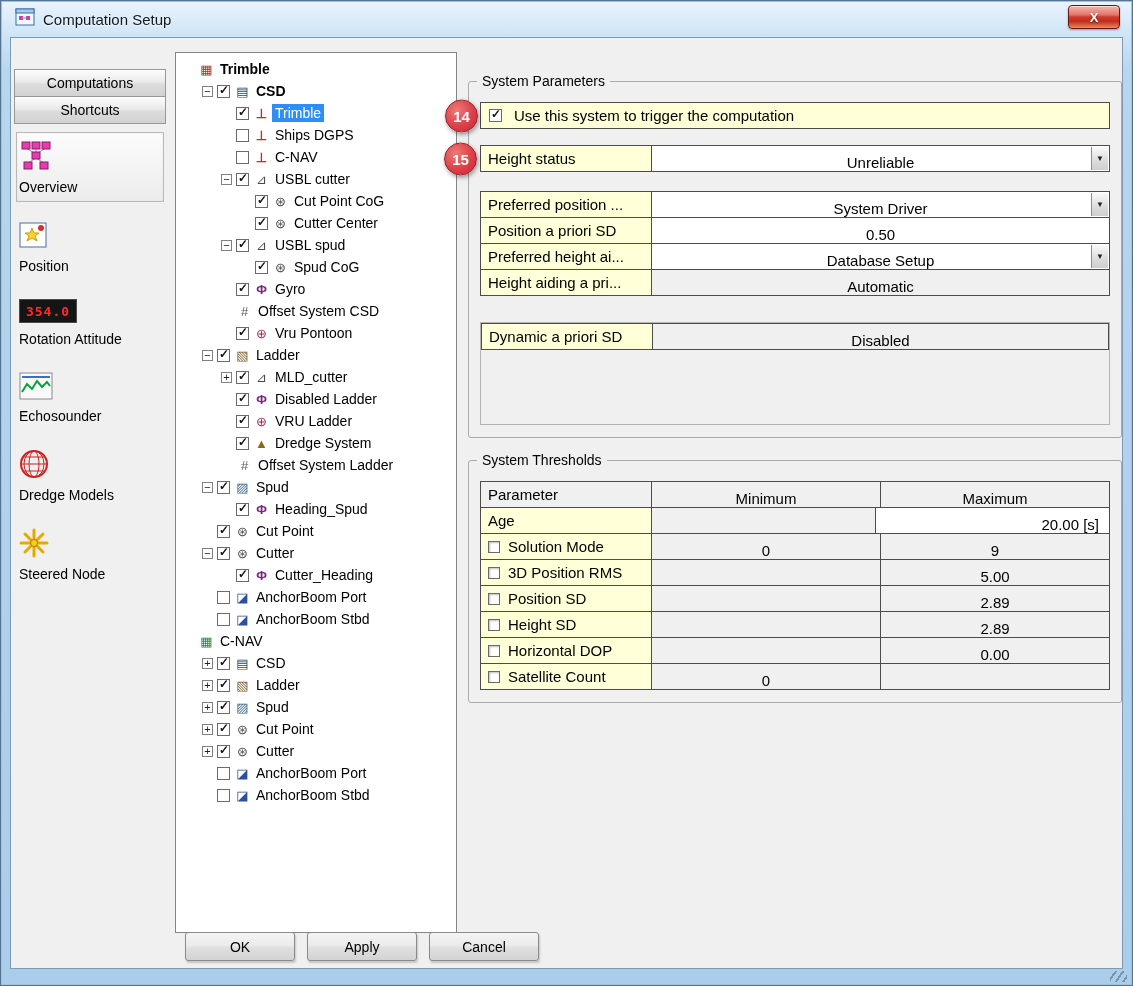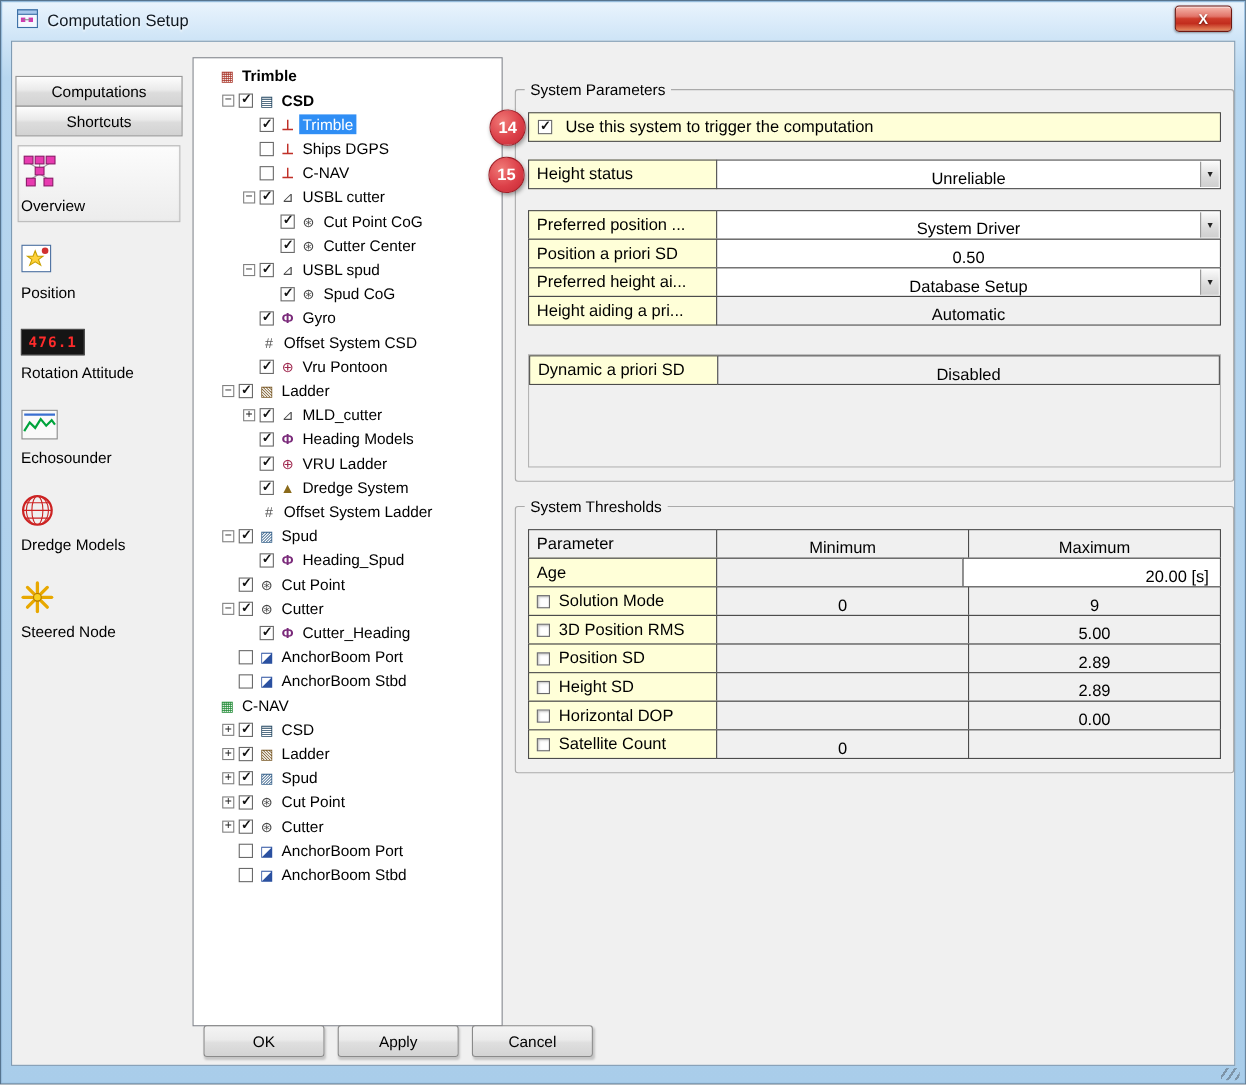--- a/index.html
+++ b/index.html
@@ -147,21 +147,21 @@
           <svg width="30" height="30" viewBox="0 0 30 30">
             <rect x="1" y="3" width="26" height="24" fill="#fff" stroke="#4a6fa0"></rect>
             <polygon points="13,8 15,13 20,13 16,16 18,21 13,18 8,21 10,16 6,13 11,13" fill="#ffd23a" stroke="#c8a000"></polygon>
             <circle cx="22" cy="8" r="3" fill="#d03030"></circle>
           </svg>
           <span>Position</span>
         </div>
 
         <div class="sb-item">
           <span class="icon-rotation">
-            <span>476.1</span>
+            <span>354.0</span>
           </span>
           <span>Rotation Attitude</span>
         </div>
 
         <div class="sb-item">
           <svg width="34" height="28" viewBox="0 0 34 28">
             <rect x="1" y="1" width="32" height="26" fill="#fafafa" stroke="#8a8a8a"></rect>
             <line x1="3" y1="5" x2="31" y2="5" stroke="#3a6fd0" stroke-width="2"></line>
             <polyline points="3,20 8,12 13,17 18,9 23,15 28,10 31,14" fill="none" stroke="#00a43c" stroke-width="2"></polyline>
           </svg>
@@ -289,21 +289,21 @@
       <div class="trow d2">
         <span class="exp plus"></span>
         <span class="cb checked"></span>
         <span class="ti ti-usbl"></span>
         <span class="tlabel">MLD_cutter</span>
       </div>
       <div class="trow d2">
         <span class="exp hidden"></span>
         <span class="cb checked"></span>
         <span class="ti ti-gyro"></span>
-        <span class="tlabel">Heading Models</span>
+        <span class="tlabel">Disabled Ladder</span>
       </div>
       <div class="trow d2">
         <span class="exp hidden"></span>
         <span class="cb checked"></span>
         <span class="ti ti-vru"></span>
         <span class="tlabel">VRU Ladder</span>
       </div>
       <div class="trow d2">
         <span class="exp hidden"></span>
         <span class="cb checked"></span>

